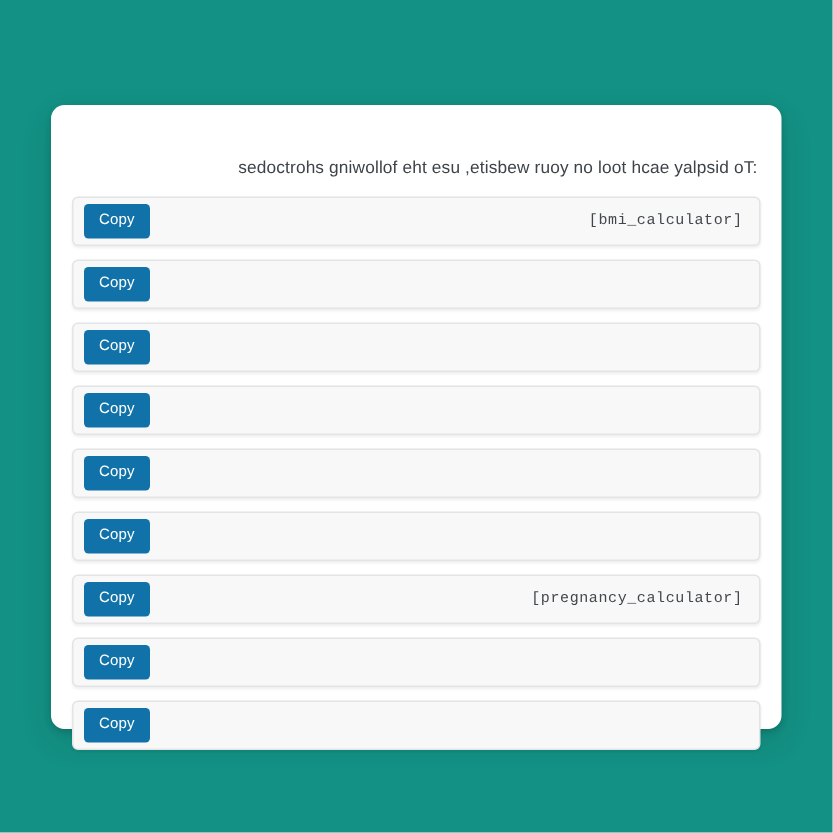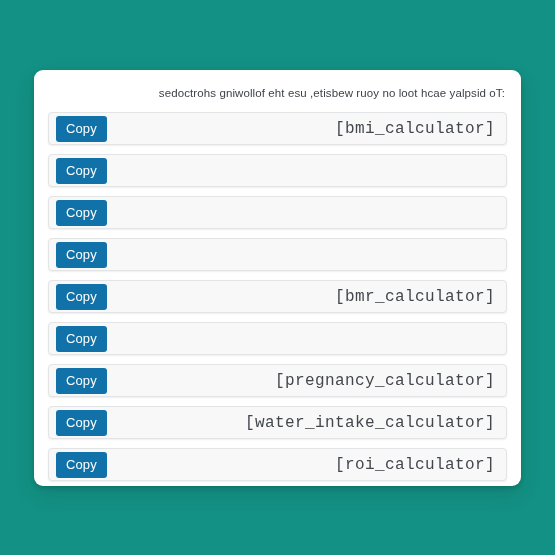--- a/index.html
+++ b/index.html
@@ -39,20 +39,21 @@
     direction: rtl;
     text-align: right;
     unicode-bidi: bidi-override;
     font-size: 11.5px;
     color: #3e4349;
     line-height: 15px;
     padding: 2px 2px 0 2px;
     margin-bottom: 11px;
     white-space: nowrap;
     letter-spacing: 0.1px;
+    margin-top: 19px;
   }
 
   
   .shortcode-list {
     display: block;
   }
 
   .shortcode-row {
     position: relative;
     box-sizing: border-box;
@@ -70,31 +71,31 @@
   .shortcode-row:last-child {
     margin-bottom: 0;
   }
 
   .copy-button {
     background: #1072a8;
     color: #ffffff;
     border: none;
     border-radius: 3px;
     font-family: "Liberation Sans", sans-serif;
-    font-size: 13px;
+    font-size: 10px;
     line-height: 1;
     padding: 6px 10px 7px 10px;
     cursor: pointer;
     flex: none;
     letter-spacing: 0.1px;
   }
 
   .shortcode-text {
     font-family: "Liberation Mono", monospace;
-    font-size: 16px;
+    font-size: 10px;
     color: #43474c;
     text-align: right;
     letter-spacing: 0.4px;
     white-space: nowrap;
     flex: none;
   }
 </style>
 </head>
 <body>
 
@@ -118,37 +119,34 @@
       <div class="shortcode-row">
         <button class="copy-button">Copy</button>
       </div>
 
       <div class="shortcode-row">
         <button class="copy-button">Copy</button>
       </div>
 
       <div class="shortcode-row">
         <button class="copy-button">Copy</button>
-        <span class="shortcode-text">[bmr_calculator]</span>
       </div>
 
       <div class="shortcode-row">
         <button class="copy-button">Copy</button>
       </div>
 
       <div class="shortcode-row">
         <button class="copy-button">Copy</button>
         <span class="shortcode-text">[pregnancy_calculator]</span>
       </div>
 
       <div class="shortcode-row">
         <button class="copy-button">Copy</button>
-        <span class="shortcode-text">[water_intake_calculator]</span>
       </div>
 
       <div class="shortcode-row">
         <button class="copy-button">Copy</button>
-        <span class="shortcode-text">[roi_calculator]</span>
       </div>
 
     </div>
   </div>
 </div>
 
 </body></html>

